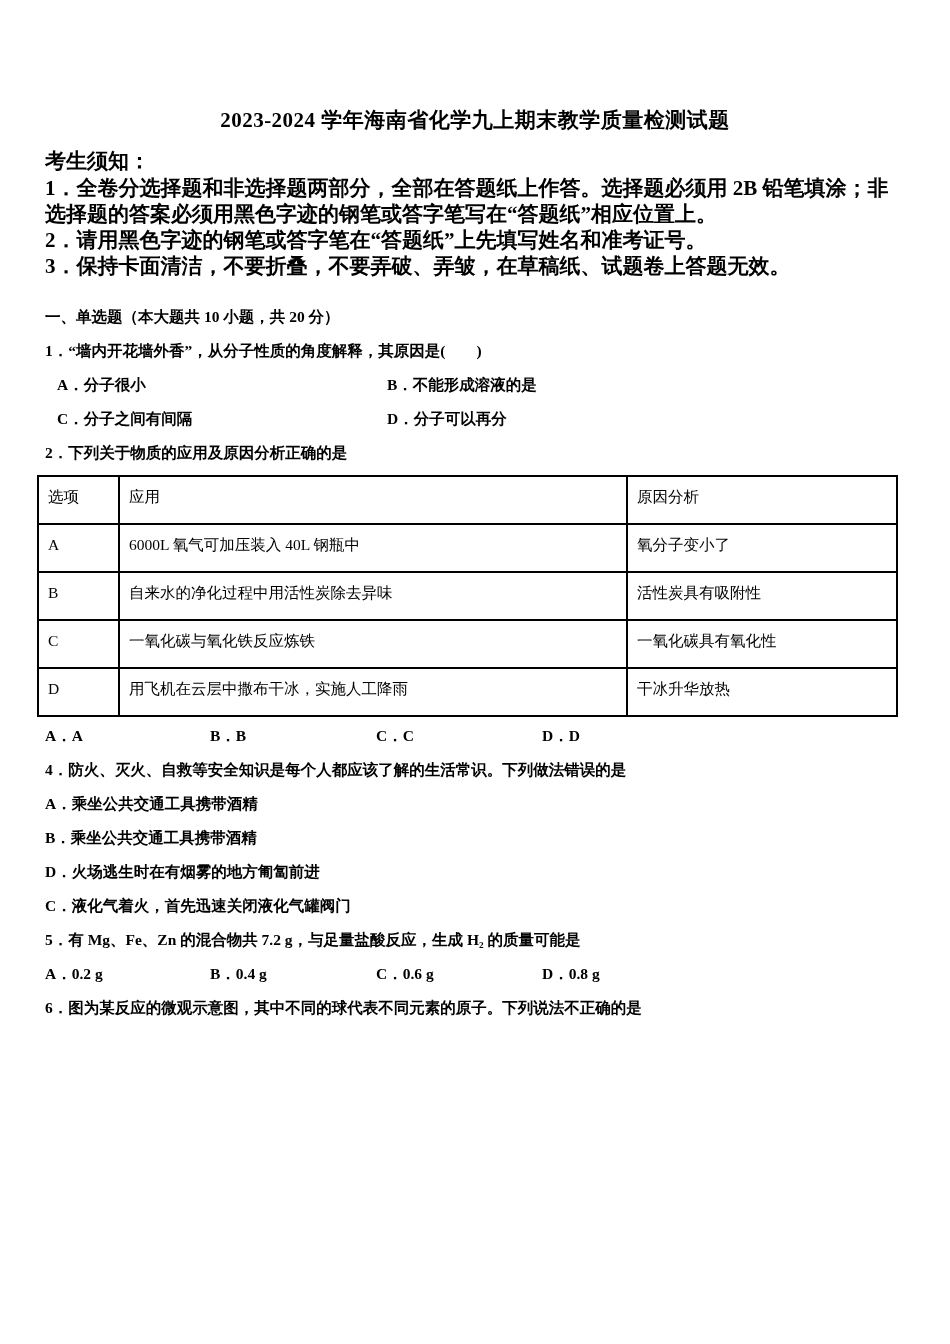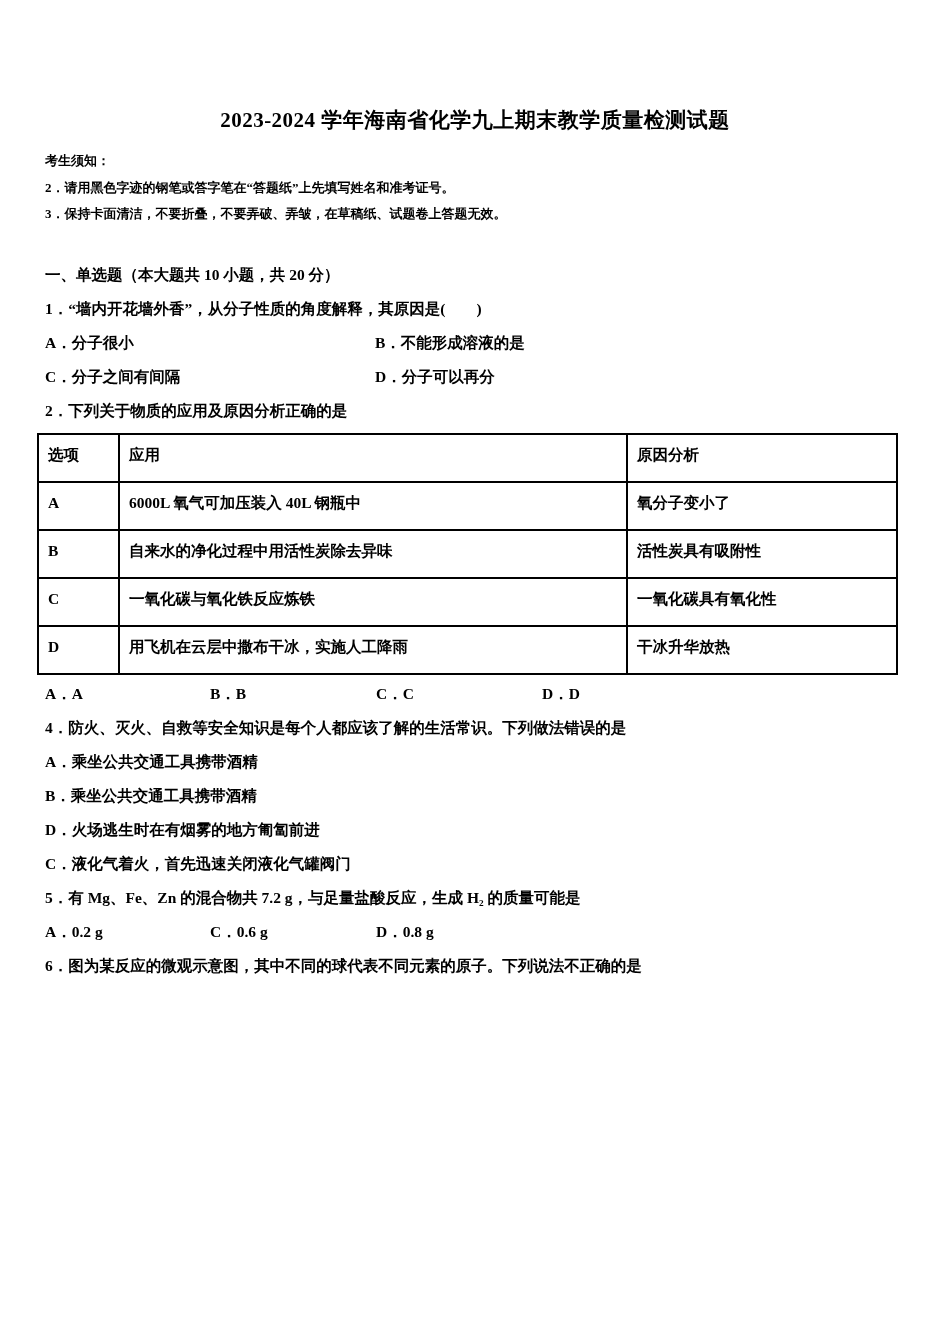--- a/index.html
+++ b/index.html
@@ -17,41 +17,41 @@
     padding: 106px 45px 16px 45px;
     border-radius: 17px;
   }
   .title {
     text-align: center;
     font-size: 21px;
     font-weight: bold;
     letter-spacing: 0.5px;
     margin-bottom: 14px;
   }
-  .notices { font-size: 13px; font-weight: 600; line-height: 26px; }
+  .notices { font-size: 21px; font-weight: 600; line-height: 26px; }
   .notice-header { margin-bottom: 1px; }
   .section-header {
-    margin-top: 31px;
+    margin-top: 21px;
     font-size: 15.5px; font-weight: 600;
     line-height: 34px;
   }
   .question { font-size: 15.5px; font-weight: 600; line-height: 34px; }
   .q-text { line-height: 34px; }
   .opts { display: grid; line-height: 34px; }
-  .opts-2col { grid-template-columns: 330px auto; }
+  .opts-2col { grid-template-columns: 330px auto; margin-left: 12px; }
   .opts-4col { grid-template-columns: 165px 166px 166px auto; }
   .opts-1col { grid-template-columns: auto; }
   .opt { white-space: nowrap; }
   table.qtable {
     border-collapse: collapse;
     table-layout: fixed;
     width: 859px;
     margin: 5px 17px 2px -8px;
     font-size: 15.5px;
-    font-weight: 700;
+    font-weight: 400;
     line-height: 20px;
   }
   table.qtable td {
     border: 2px solid #000;
     height: 48px;
     vertical-align: top;
     padding: 10px 8px 4px 9px;
     overflow: hidden;
   }
   td.col-option { width: 81px; }
@@ -60,20 +60,21 @@
 </style>
 </head>
 <body>
 
 <div class="page">
 
   <h1 class="title">2023-2024 学年海南省化学九上期末教学质量检测试题</h1>
 
   <div class="notices">
     <div class="notice-header">考生须知：</div>
+    <div class="notice-line">1．全卷分选择题和非选择题两部分，全部在答题纸上作答。选择题必须用 2B 铅笔填涂；非选择题的答案必须用黑色字迹的钢笔或答字笔写在“答题纸”相应位置上。</div>
     <div class="notice-line">2．请用黑色字迹的钢笔或答字笔在“答题纸”上先填写姓名和准考证号。</div>
     <div class="notice-line">3．保持卡面清洁，不要折叠，不要弄破、弄皱，在草稿纸、试题卷上答题无效。</div>
   </div>
 
   <div class="section-header">一、单选题（本大题共 10 小题，共 20 分）</div>
 
   <div class="question">
     <div class="q-text">1．“墙内开花墙外香”，从分子性质的角度解释，其原因是(　　)</div>
     <div class="opts opts-2col">
       <span class="opt">A．分子很小</span>
@@ -132,20 +133,21 @@
       <span class="opt">B．乘坐公共交通工具携带酒精</span>
       <span class="opt">D．火场逃生时在有烟雾的地方匍匐前进</span>
       <span class="opt">C．液化气着火，首先迅速关闭液化气罐阀门</span>
     </div>
   </div>
 
   <div class="question">
     <div class="q-text">5．有 Mg、Fe、Zn 的混合物共 7.2 g，与足量盐酸反应，生成 H₂ 的质量可能是</div>
     <div class="opts opts-4col">
       <span class="opt">A．0.2 g</span>
+      <span class="opt">B．0.4 g</span>
       <span class="opt">C．0.6 g</span>
       <span class="opt">D．0.8 g</span>
     </div>
   </div>
 
   <div class="question">
     <div class="q-text">6．图为某反应的微观示意图，其中不同的球代表不同元素的原子。下列说法不正确的是</div>
   </div>
 
 </div>

